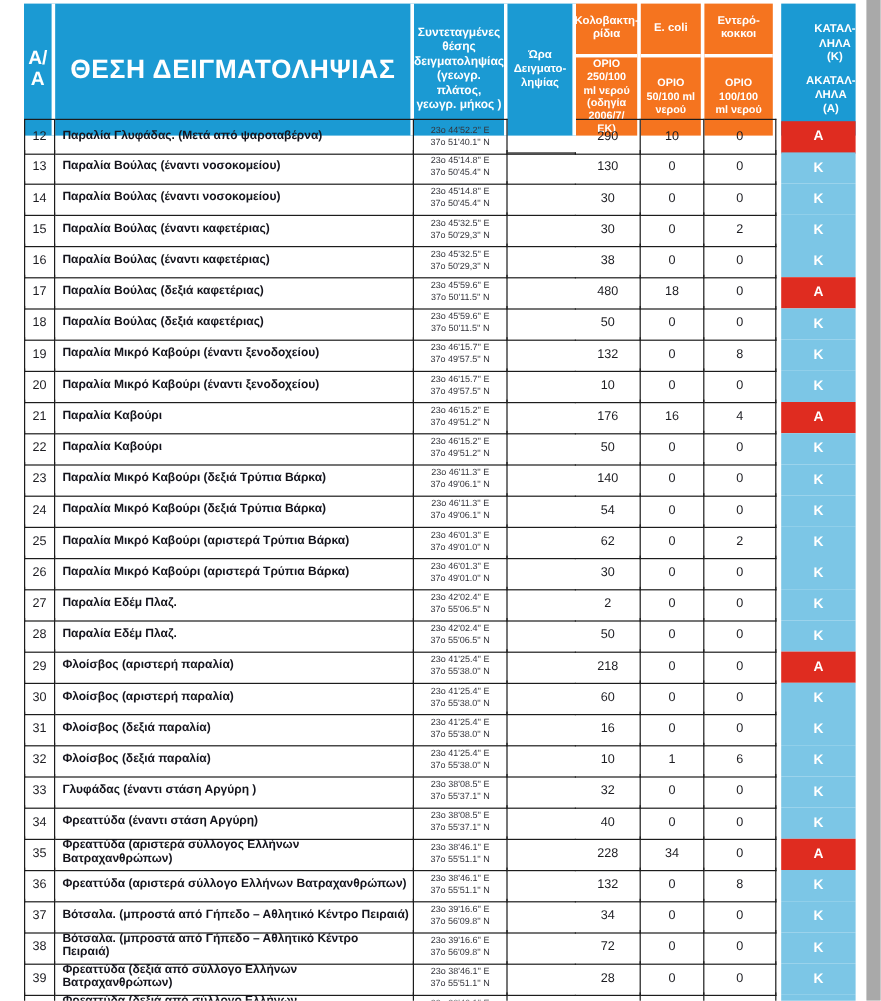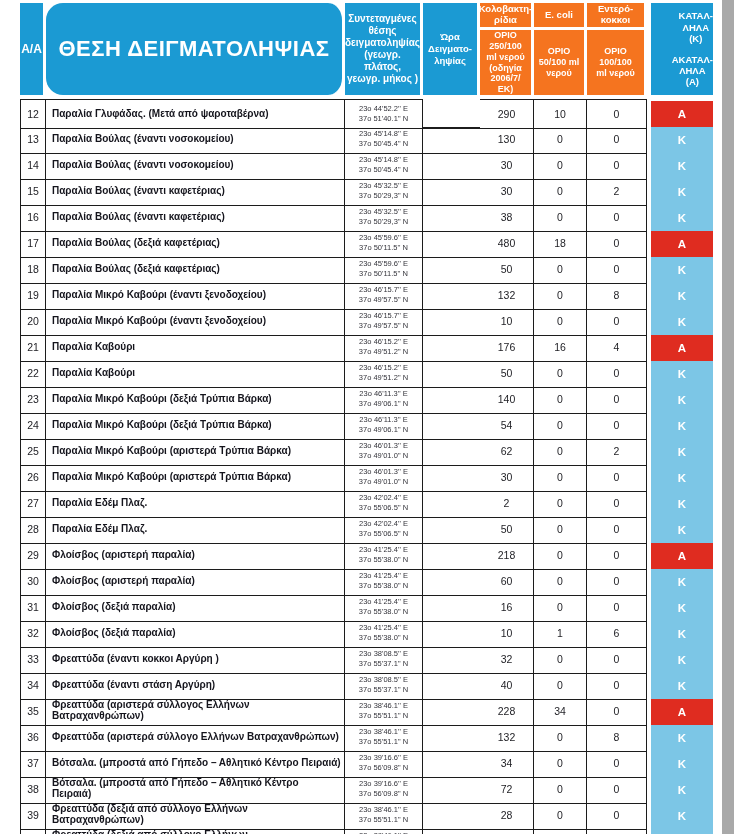--- a/index.html
+++ b/index.html
@@ -11,27 +11,27 @@
   .table-wrap{position:absolute;left:20px;top:3px;width:693px;}
   .grid-cols{display:grid;grid-template-columns:26px 299px 78px 57px 54px 53px 60px 4px 62px;}
 
   
   .thead{height:92px;margin-bottom:4px;}
   .hcell{
     background:var(--blue);color:#fff;font-weight:bold;text-align:center;
     display:flex;flex-direction:column;align-items:center;justify-content:center;
     white-space:pre-line;box-sizing:border-box;border-right:3px solid #fff;
   }
-  .h-aa{font-size:12px;}
-  .h-loc{font-size:22px;letter-spacing:.5px;border-radius:17px;}
+  .h-aa{font-size:16px;}
+  .h-loc{font-size:22px;letter-spacing:.5px;}
   .h-coord{font-size:10px;line-height:1.2;}
   .h-time{font-size:9.5px;line-height:1.25;}
   .hstack{display:flex;flex-direction:column;box-sizing:border-box;border-right:3px solid #fff;}
   .hname{
-    height:27px;background:var(--orange);color:#fff;font-weight:bold;font-size:9.5px;
+    height:45px;background:var(--orange);color:#fff;font-weight:bold;font-size:9.5px;
     display:flex;align-items:center;justify-content:center;text-align:center;
     white-space:pre-line;line-height:1.15;border-bottom:3px solid #fff;box-sizing:border-box;
   }
   .hlimit{
     flex:1;background:var(--orange);color:#fff;font-weight:bold;font-size:9px;
     display:flex;align-items:center;justify-content:center;text-align:center;
     white-space:pre-line;line-height:1.2;
   }
   .h-suit{
     background:var(--blue);color:#fff;font-weight:bold;font-size:9.5px;
@@ -364,21 +364,21 @@
 37o 55'38.0'' N</div>
     <div class="bcell c-time">12:40</div>
     <div class="bcell c-val">10</div>
     <div class="bcell c-val">1</div>
     <div class="bcell c-val">6</div>
     <div class="gapcol"></div>
     <div class="verdict" style="background: rgb(124, 198, 230);">Κ</div>
   </div>
       <div class="trow grid-cols">
     <div class="bcell c-num">33</div>
-    <div class="bcell c-loc">Φρεαττύδα (έναντι κοκκοι Αργύρη )</div>
+    <div class="bcell c-loc">Γλυφάδας (έναντι στάση Αργύρη )</div>
     <div class="bcell c-coord">23o 38'08.5'' E
 37o 55'37.1'' N</div>
     <div class="bcell c-time">13:10</div>
     <div class="bcell c-val">32</div>
     <div class="bcell c-val">0</div>
     <div class="bcell c-val">0</div>
     <div class="gapcol"></div>
     <div class="verdict" style="background: rgb(124, 198, 230);">Κ</div>
   </div>
       <div class="trow grid-cols">

